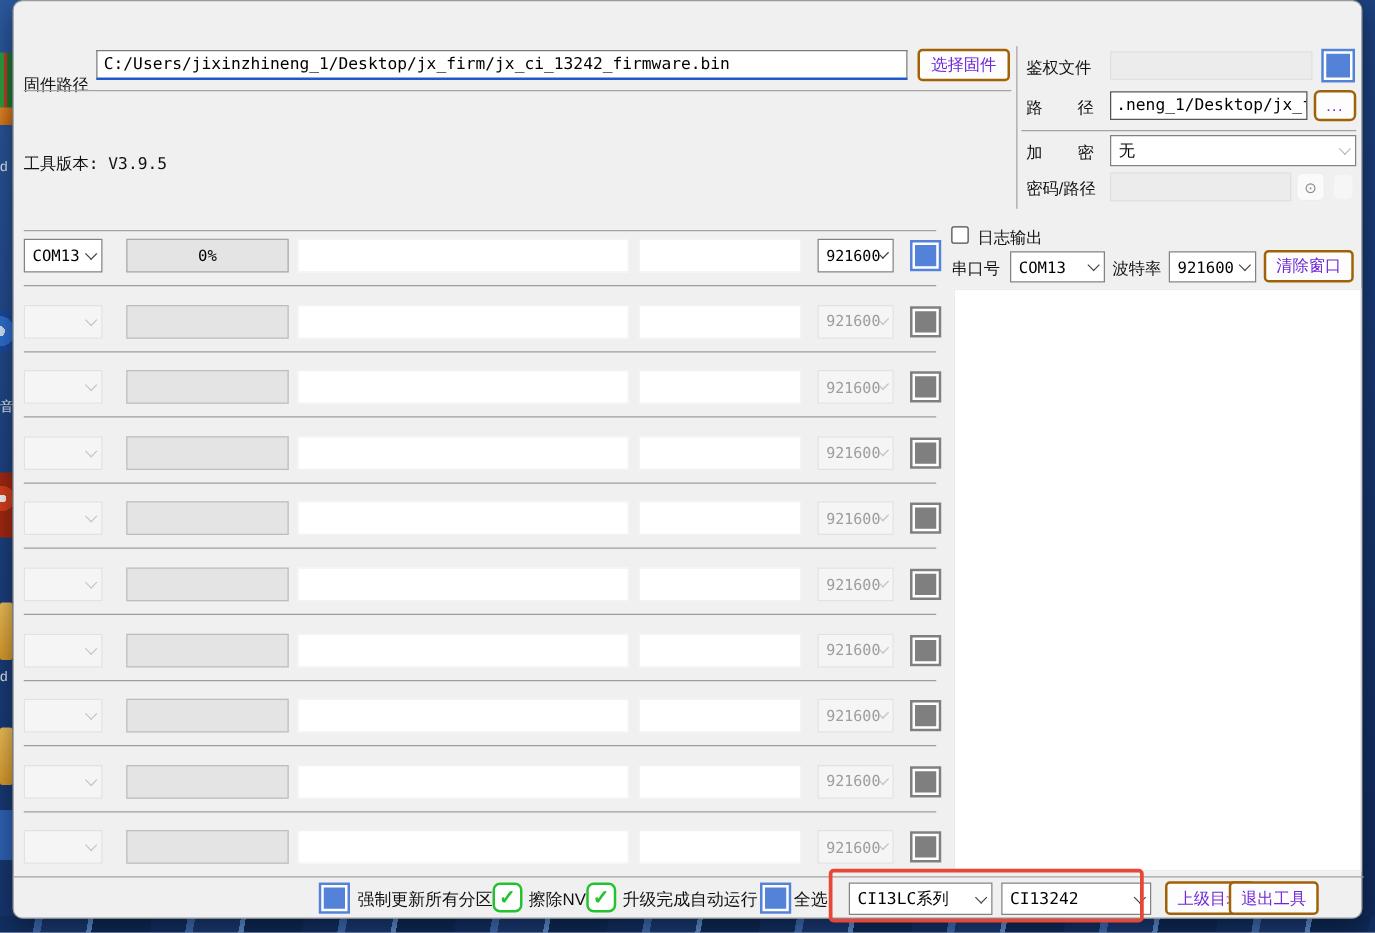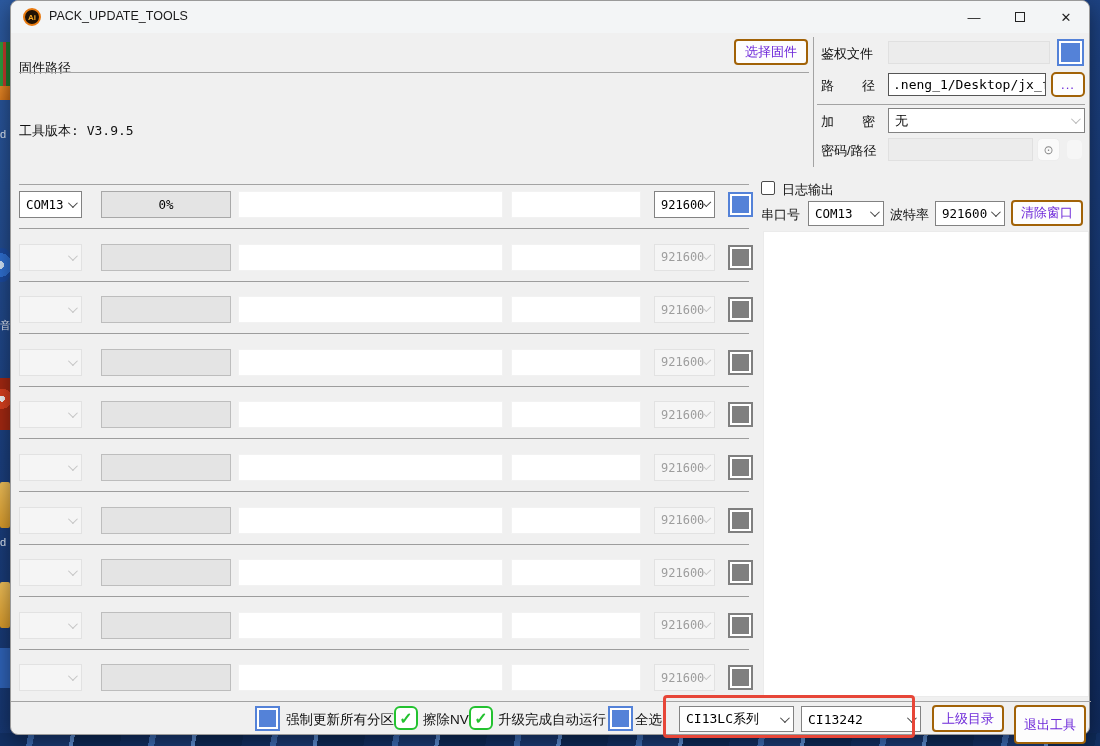--- a/index.html
+++ b/index.html
@@ -110,31 +110,23 @@
 <div class="desk-frag" style="top:318px;width:9px;height:16px;color:#e8eef8;font-size:11px;">音</div>
 <div class="desk-frag" style="top:378px;width:10px;height:52px;background:radial-gradient(circle at 20% 40%,#f4f4f4 0 3px,#d8401f 3px 10px,#a32812 10px);"></div>
 <div class="desk-frag" style="top:482px;width:10px;height:46px;background:linear-gradient(180deg,#f0c05a,#d99b2b);border-radius:2px;"></div>
 <div class="desk-frag" style="top:536px;width:9px;height:14px;color:#dfe8f4;font-size:11px;">d</div>
 <div class="desk-frag" style="top:582px;width:10px;height:46px;background:linear-gradient(180deg,#f0c05a,#d99b2b);border-radius:2px;"></div>
 <div class="desk-frag" style="top:648px;width:10px;height:40px;background:#2f63b8;"></div>
 <div class="wallpaper-bottom"></div>
 
 <div class="window">
 
-  <div class="titlebar">
-    <div class="app-icon">Ai</div>
-    <div class="app-title">PACK_UPDATE_TOOLS</div>
-    <div class="win-btn btn-min">—</div>
-    <div class="win-btn btn-max">
-        <span class="max-glyph"></span>
-      </div>
-    <div class="win-btn btn-close">✕</div>
-  </div>
 
   <div class="lbl" style="left:8px;top:44px;margin-top:14px;">固件路径</div>
+  <div class="fw-input">C:/Users/jixinzhineng_1/Desktop/jx_firm/jx_ci_13242_firmware.bin</div>
   <div class="btn btn-select-fw">选择固件</div>
   <div class="hsep" style="left:8px;top:71px;width:790px;"></div>
   <div class="version-text mono">工具版本: V3.9.5</div>
 
   <div class="vsep" style="left:802px;top:36px;height:130px;"></div>
 
   <div class="lbl" style="left:810px;top:44px;">鉴权文件</div>
   <div class="dis-input" style="left:877px;top:40px;width:162px;"></div>
   <div class="cbx" style="left:1046px;top:38px;width:27px;height:27px;">
       <div class="cbx-in"></div>
@@ -400,16 +392,16 @@
 
   <div class="dropdown mono" style="left:668px;top:705px;width:115px;height:26px;font-size:13px;">
     <span>CI13LC系列</span>
     <span class="chev"></span>
   </div>
   <div class="dropdown mono" style="left:790px;top:705px;width:120px;height:26px;font-size:13px;">
     <span>CI13242</span>
     <span class="chev"></span>
   </div>
   <div class="btn" style="position:absolute;left:921px;top:704px;width:72px;height:27px;">上级目录</div>
-  <div class="btn" style="position:absolute;left:1003px;top:704px;width:72px;height:39px;">退出工具</div>
+  <div class="btn" style="position:absolute;left:972px;top:704px;width:72px;height:27px;">退出工具</div>
 </div>
 
 <div class="annotation"></div>
 
 </body></html>

